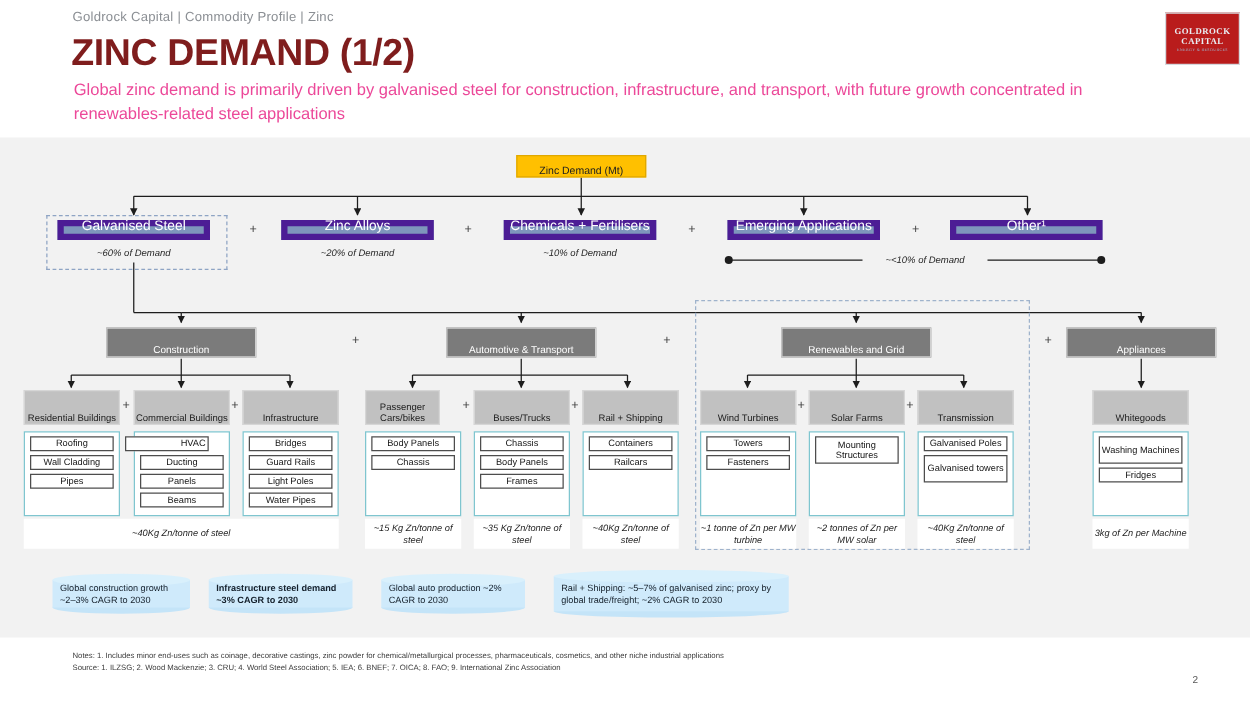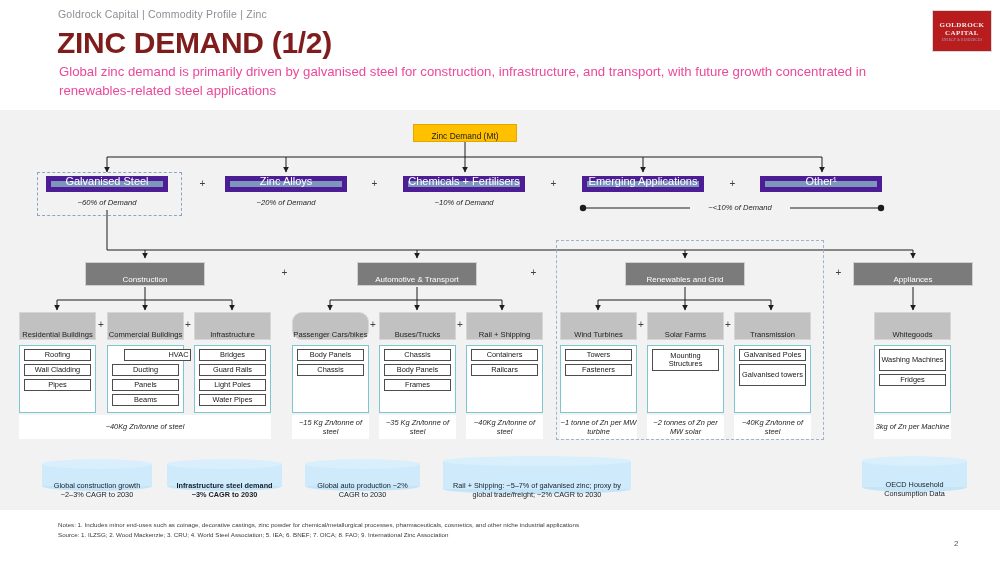--- a/index.html
+++ b/index.html
@@ -72,22 +72,22 @@
   
   .cyl { position: absolute; }
   .cyl .body { position:absolute; left:0; top:5px; right:0; bottom:5px;
                background:#cfeafb; }
   .cyl .top { position:absolute; left:0; top:0; width:100%; height:10px;
               background:#d9f0fc; border-radius:50%; }
   .cyl .bot { position:absolute; left:0; bottom:0; width:100%; height:10px;
               background:#c4e4f8; border-radius:50%; }
   .cyl .txt { position:absolute; left:0; top:0; width:100%; height:100%;
               display:flex; align-items:center; justify-content:center;
-              text-align:center; font-size:7.3px; color:#15202b; line-height:1.3;
-              padding: 0 6px; margin-top: 15px; }
+              font-size:7.3px; color:#15202b; line-height:1.3;
+              padding: 0 6px; }
 
   
   .notes { position: absolute; left: 58px; top: 520px; font-size: 6.2px;
            color: #3a3a3a; line-height: 9.5px; }
   .pageno { position: absolute; left: 954px; top: 539px; font-size: 8px; color: #555; }
 </style>
 </head>
 <body>
 
 <div id="slide">
@@ -217,40 +217,40 @@
     </div>
     <div class="panel" style="left:19px; top:235px; width:77px; height:68px;"></div>
     <div class="chip" style="left:24px; top:239px; width:67px; height:12px;">Roofing</div>
     <div class="chip" style="left:24px; top:254px; width:67px; height:12px;">Wall Cladding</div>
     <div class="chip" style="left:24px; top:269px; width:67px; height:12px;">Pipes</div>
 
     <div class="box b-l3" style="left:107px; top:202px; width:77px; height:28px;">
       <span>Commercial Buildings</span>
     </div>
     <div class="panel" style="left:107px; top:235px; width:77px; height:68px;"></div>
-    <div class="chip" style="left:124px; top:239px; width:67px; height:12px;padding-left:42px;">HVAC</div>
+    <div class="chip" style="left:100px; top:239px; width:67px; height:12px;padding-left:42px;">HVAC</div>
     <div class="chip" style="left:112px; top:254px; width:67px; height:12px;">Ducting</div>
     <div class="chip" style="left:112px; top:269px; width:67px; height:12px;">Panels</div>
     <div class="chip" style="left:112px; top:284px; width:67px; height:12px;">Beams</div>
 
     <div class="box b-l3" style="left:194px; top:202px; width:77px; height:28px;">
       <span>Infrastructure</span>
     </div>
     <div class="panel" style="left:194px; top:235px; width:77px; height:68px;"></div>
     <div class="chip" style="left:199px; top:239px; width:67px; height:12px;">Bridges</div>
     <div class="chip" style="left:199px; top:254px; width:67px; height:12px;">Guard Rails</div>
     <div class="chip" style="left:199px; top:269px; width:67px; height:12px;">Light Poles</div>
     <div class="chip" style="left:199px; top:284px; width:67px; height:12px;">Water Pipes</div>
 
     <div class="intensity" style="left:19px; top:305px; width:252px; height:24px;">~40Kg Zn/tonne of steel</div>
 
     <div class="plus" style="left:94px; top:209px; width:14px;">+</div>
     <div class="plus" style="left:181px; top:209px; width:14px;">+</div>
 
-    <div class="box b-l3" style="left:292px; top:202px; width:77px; height:28px;border-radius:10px;">
+    <div class="box b-l3" style="left:292px; top:202px; width:60px; height:28px;">
       <span>Passenger Cars/bikes</span>
     </div>
     <div class="panel" style="left:292px; top:235px; width:77px; height:68px;"></div>
     <div class="chip" style="left:297px; top:239px; width:67px; height:12px;">Body Panels</div>
     <div class="chip" style="left:297px; top:254px; width:67px; height:12px;">Chassis</div>
     <div class="intensity" style="left:292px; top:305px; width:77px; height:24px;">~15 Kg Zn/tonne of steel</div>
 
     <div class="box b-l3" style="left:379px; top:202px; width:77px; height:28px;">
       <span>Buses/Trucks</span>
     </div>
@@ -327,26 +327,20 @@
     </div>
 
     <div class="cyl" style="left:443px; top:346px; width:188px; height:38px;">
       <div class="bot"></div>
       <div class="body"></div>
       <div class="top"></div>
       <div class="txt">Rail + Shipping: ~5–7% of galvanised zinc; proxy by global trade/freight; ~2% CAGR to 2030</div>
     </div>
 
 
-    <div class="cyl" style="left:862px; top:346px; width:105px; height:36px;">
-      <div class="bot"></div>
-      <div class="body"></div>
-      <div class="top"></div>
-      <div class="txt">OECD Household Consumption Data</div>
-    </div>
 
   </div>
 
   <div class="notes">
     <div>Notes: 1. Includes minor end-uses such as coinage, decorative castings, zinc powder for chemical/metallurgical processes, pharmaceuticals, cosmetics, and other niche industrial applications</div>
     <div>Source:  1. ILZSG; 2. Wood Mackenzie; 3. CRU; 4. World Steel Association; 5. IEA; 6. BNEF; 7. OICA; 8. FAO; 9. International Zinc Association</div>
   </div>
   <div class="pageno">2</div>
 
 </div>

